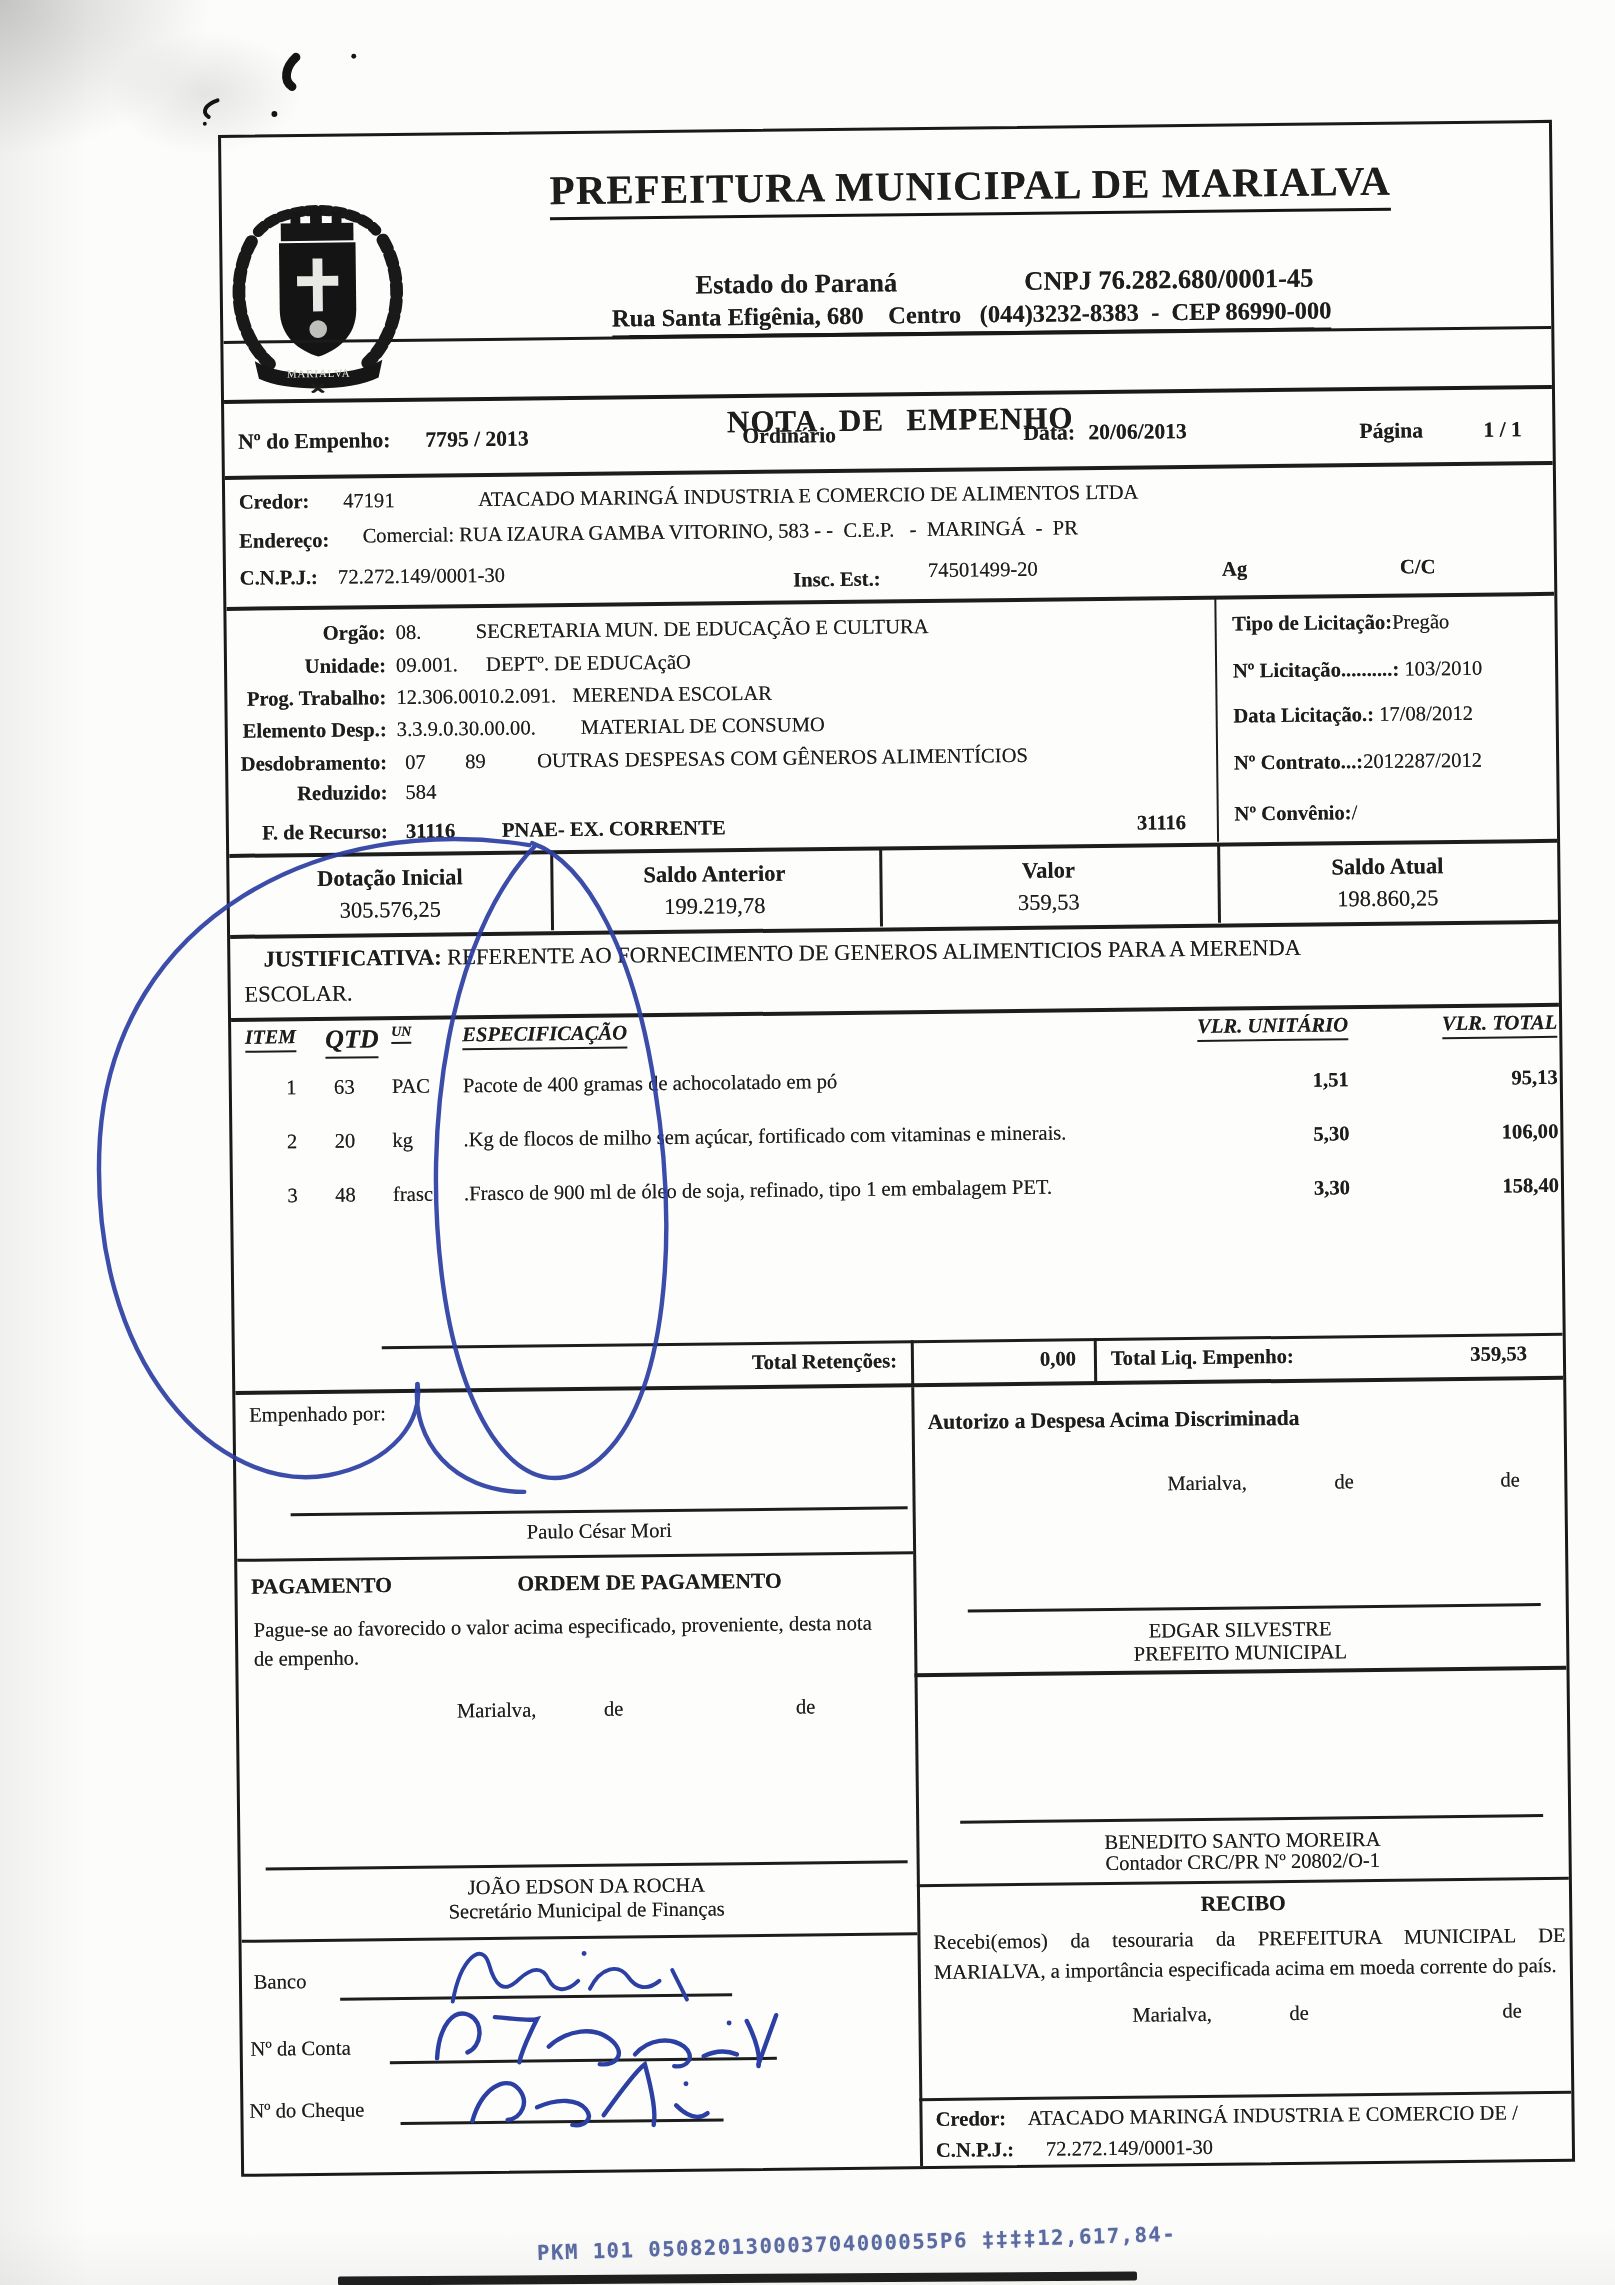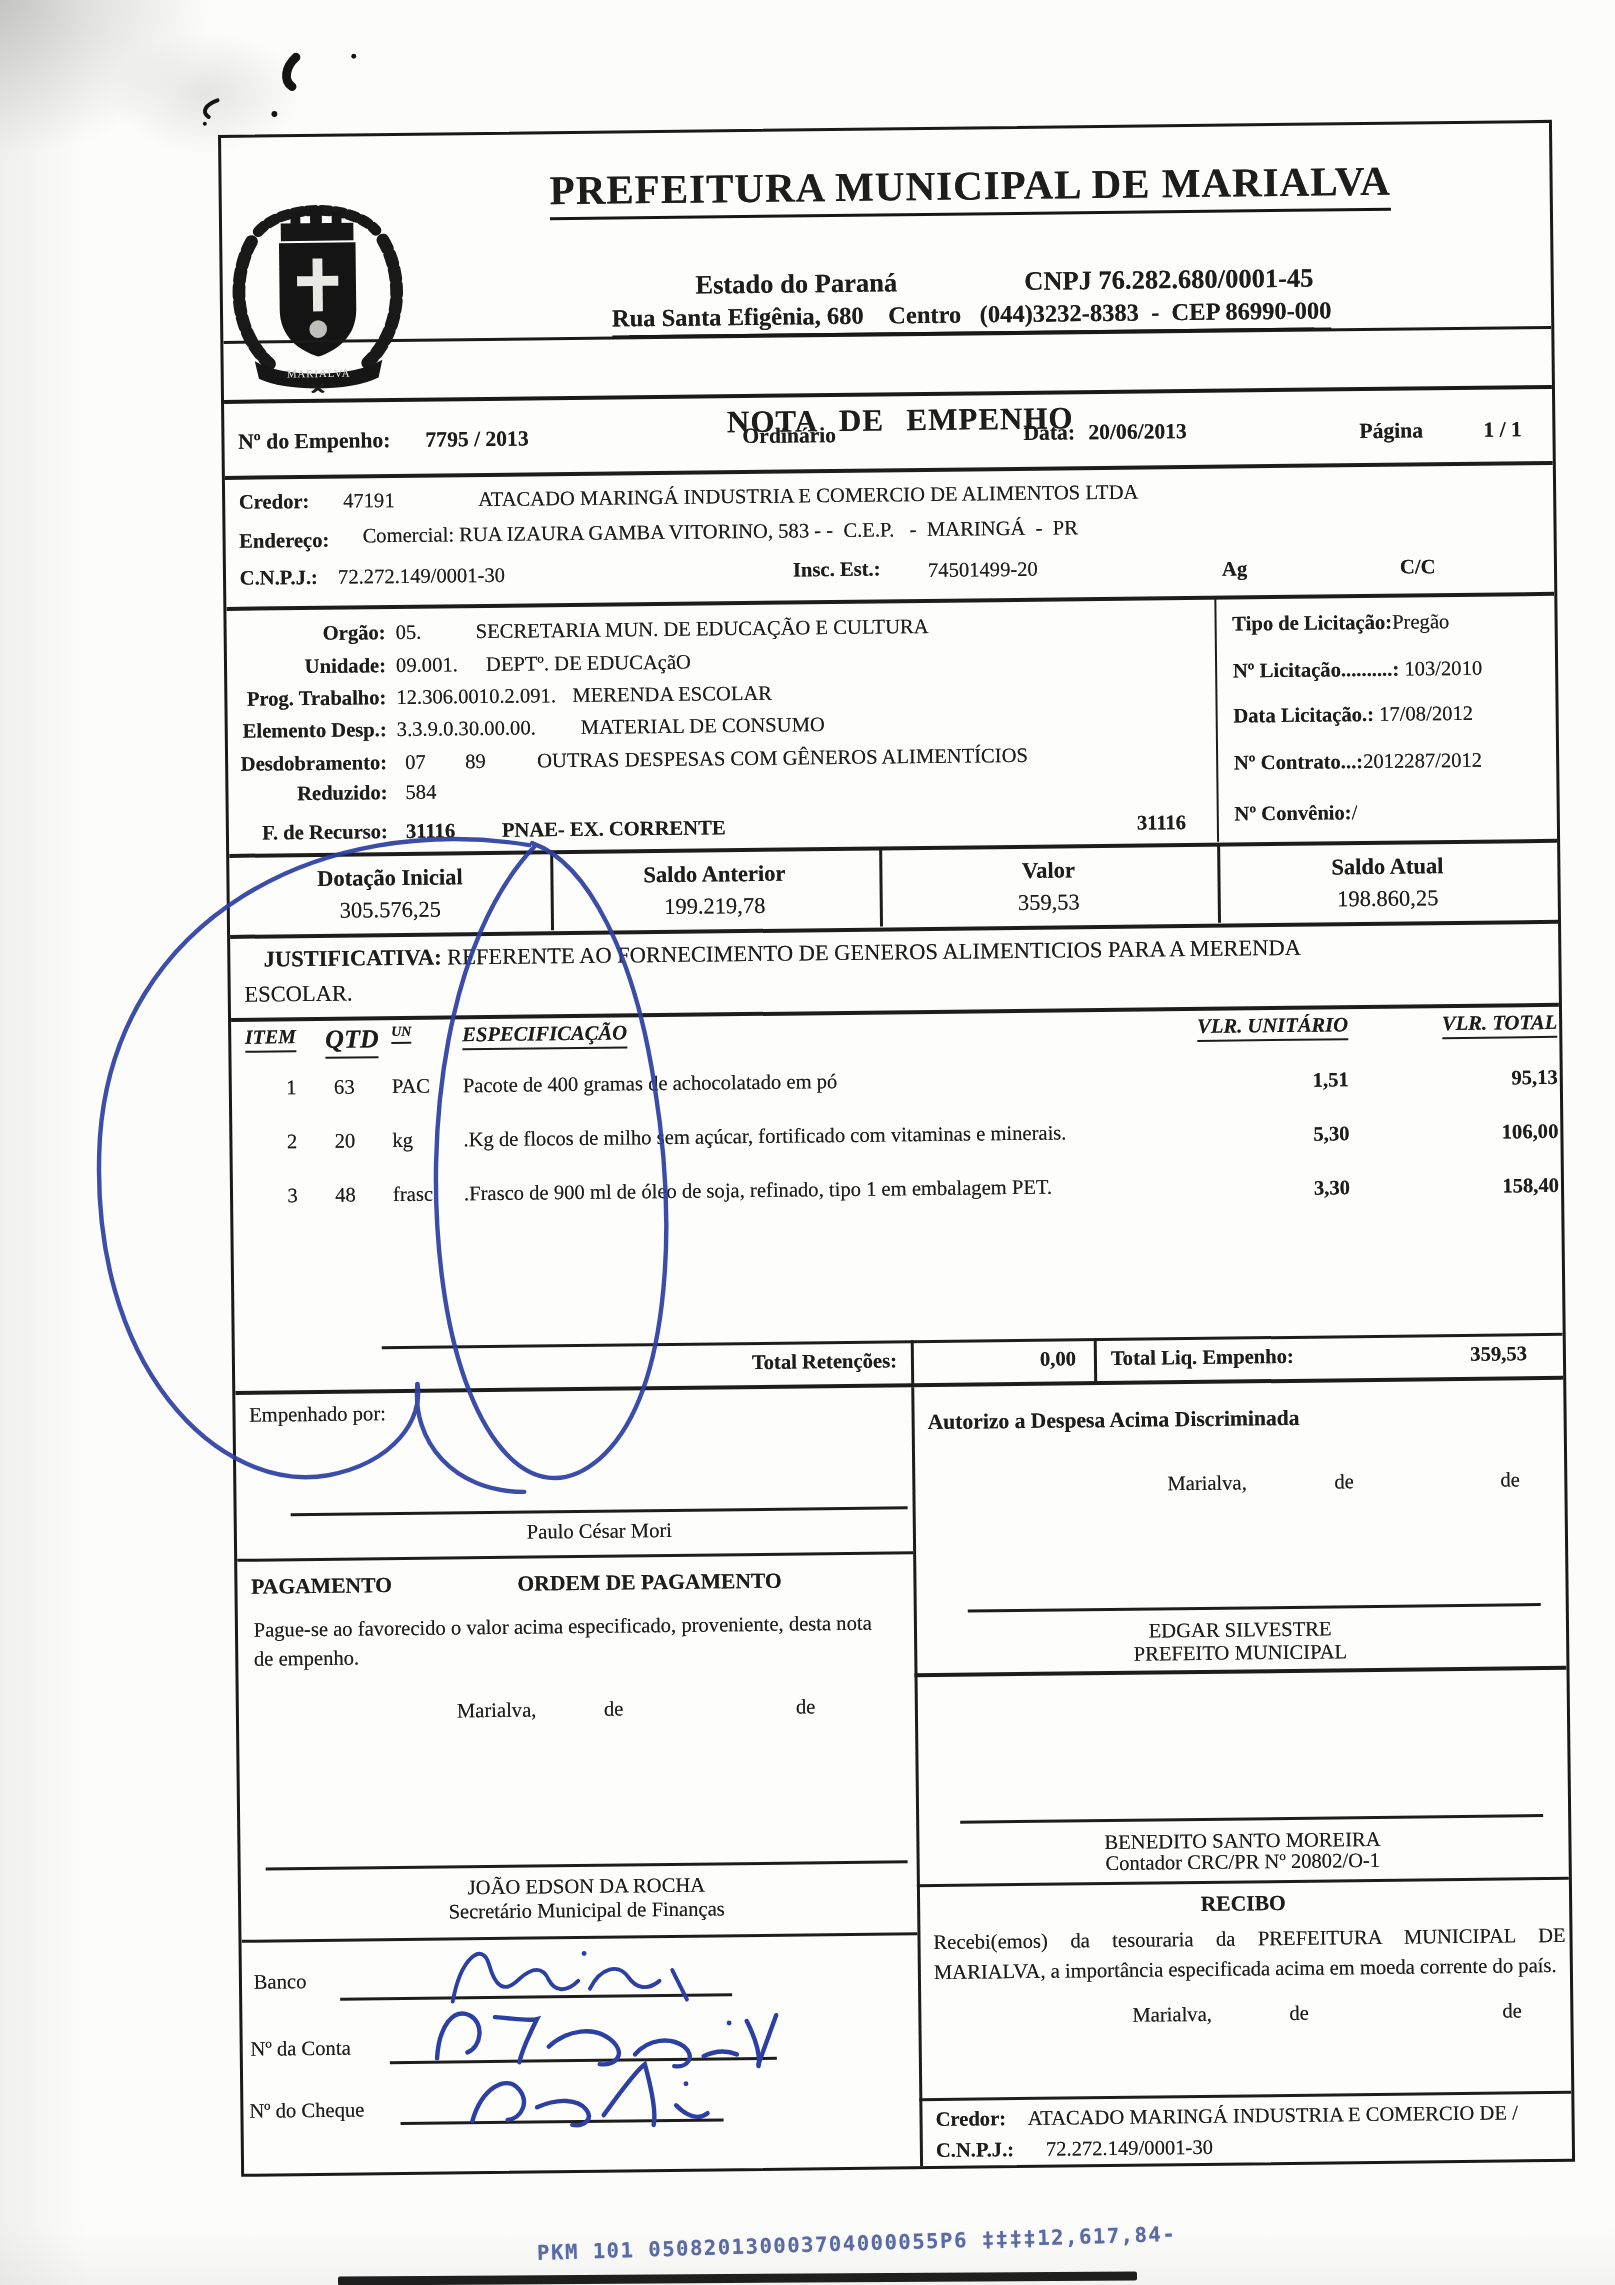--- a/index.html
+++ b/index.html
@@ -94,30 +94,30 @@
     </div>
 
     <div>
       <span class="t b f21" style="left:13.7px;top:353px;">Credor:</span>
       <span class="t f21" style="left:118px;top:353px;">47191</span>
       <span class="t f21" style="left:253px;top:353px;">ATACADO MARINGÁ INDUSTRIA E COMERCIO DE ALIMENTOS LTDA</span>
       <span class="t b f21" style="left:13.7px;top:392px;">Endereço:</span>
       <span class="t f21" style="left:137px;top:388px;">Comercial: RUA IZAURA GAMBA VITORINO, 583 - -  C.E.P.   -  MARINGÁ  -  PR</span>
       <span class="t b f21" style="left:13.7px;top:429px;">C.N.P.J.:</span>
       <span class="t f21" style="left:112px;top:429px;">72.272.149/0001-30</span>
-      <span class="t b f21" style="left:567px;top:427px;">Insc. Est.:</span>
+      <span class="t b f21" style="left:567px;top:437px;">Insc. Est.:</span>
       <span class="t f21" style="left:702px;top:429px;">74501499-20</span>
       <span class="t b f21" style="left:996px;top:431px;">Ag</span>
       <span class="t b f21" style="left:1174px;top:431px;">C/C</span>
       <div class="ln" style="left:0;right:0;top:469px;height:3.9px;"></div>
     </div>
 
     <div>
       <div class="t rt b f21" style="left:0;width:159px;top:485px;">Orgão:</div>
-      <span class="t f21" style="left:169px;top:485px;">05.</span>
+      <span class="t f21" style="left:169px;top:485px;">08.</span>
       <span class="t f21" style="left:249px;top:485px;">SECRETARIA MUN. DE EDUCAÇÃO E CULTURA</span>
 
       <div class="t rt b f21" style="left:0;width:159px;top:518px;">Unidade:</div>
       <span class="t f21" style="left:169px;top:518px;">09.001.</span>
       <span class="t f21" style="left:259px;top:518px;">DEPTº. DE EDUCAçãO</span>
 
       <div class="t rt b f21" style="left:0;width:159px;top:550px;">Prog. Trabalho:</div>
       <span class="t f21" style="left:169px;top:550px;">12.306.0010.2.091.</span>
       <span class="t f21" style="left:345px;top:550px;">MERENDA ESCOLAR</span>
 

